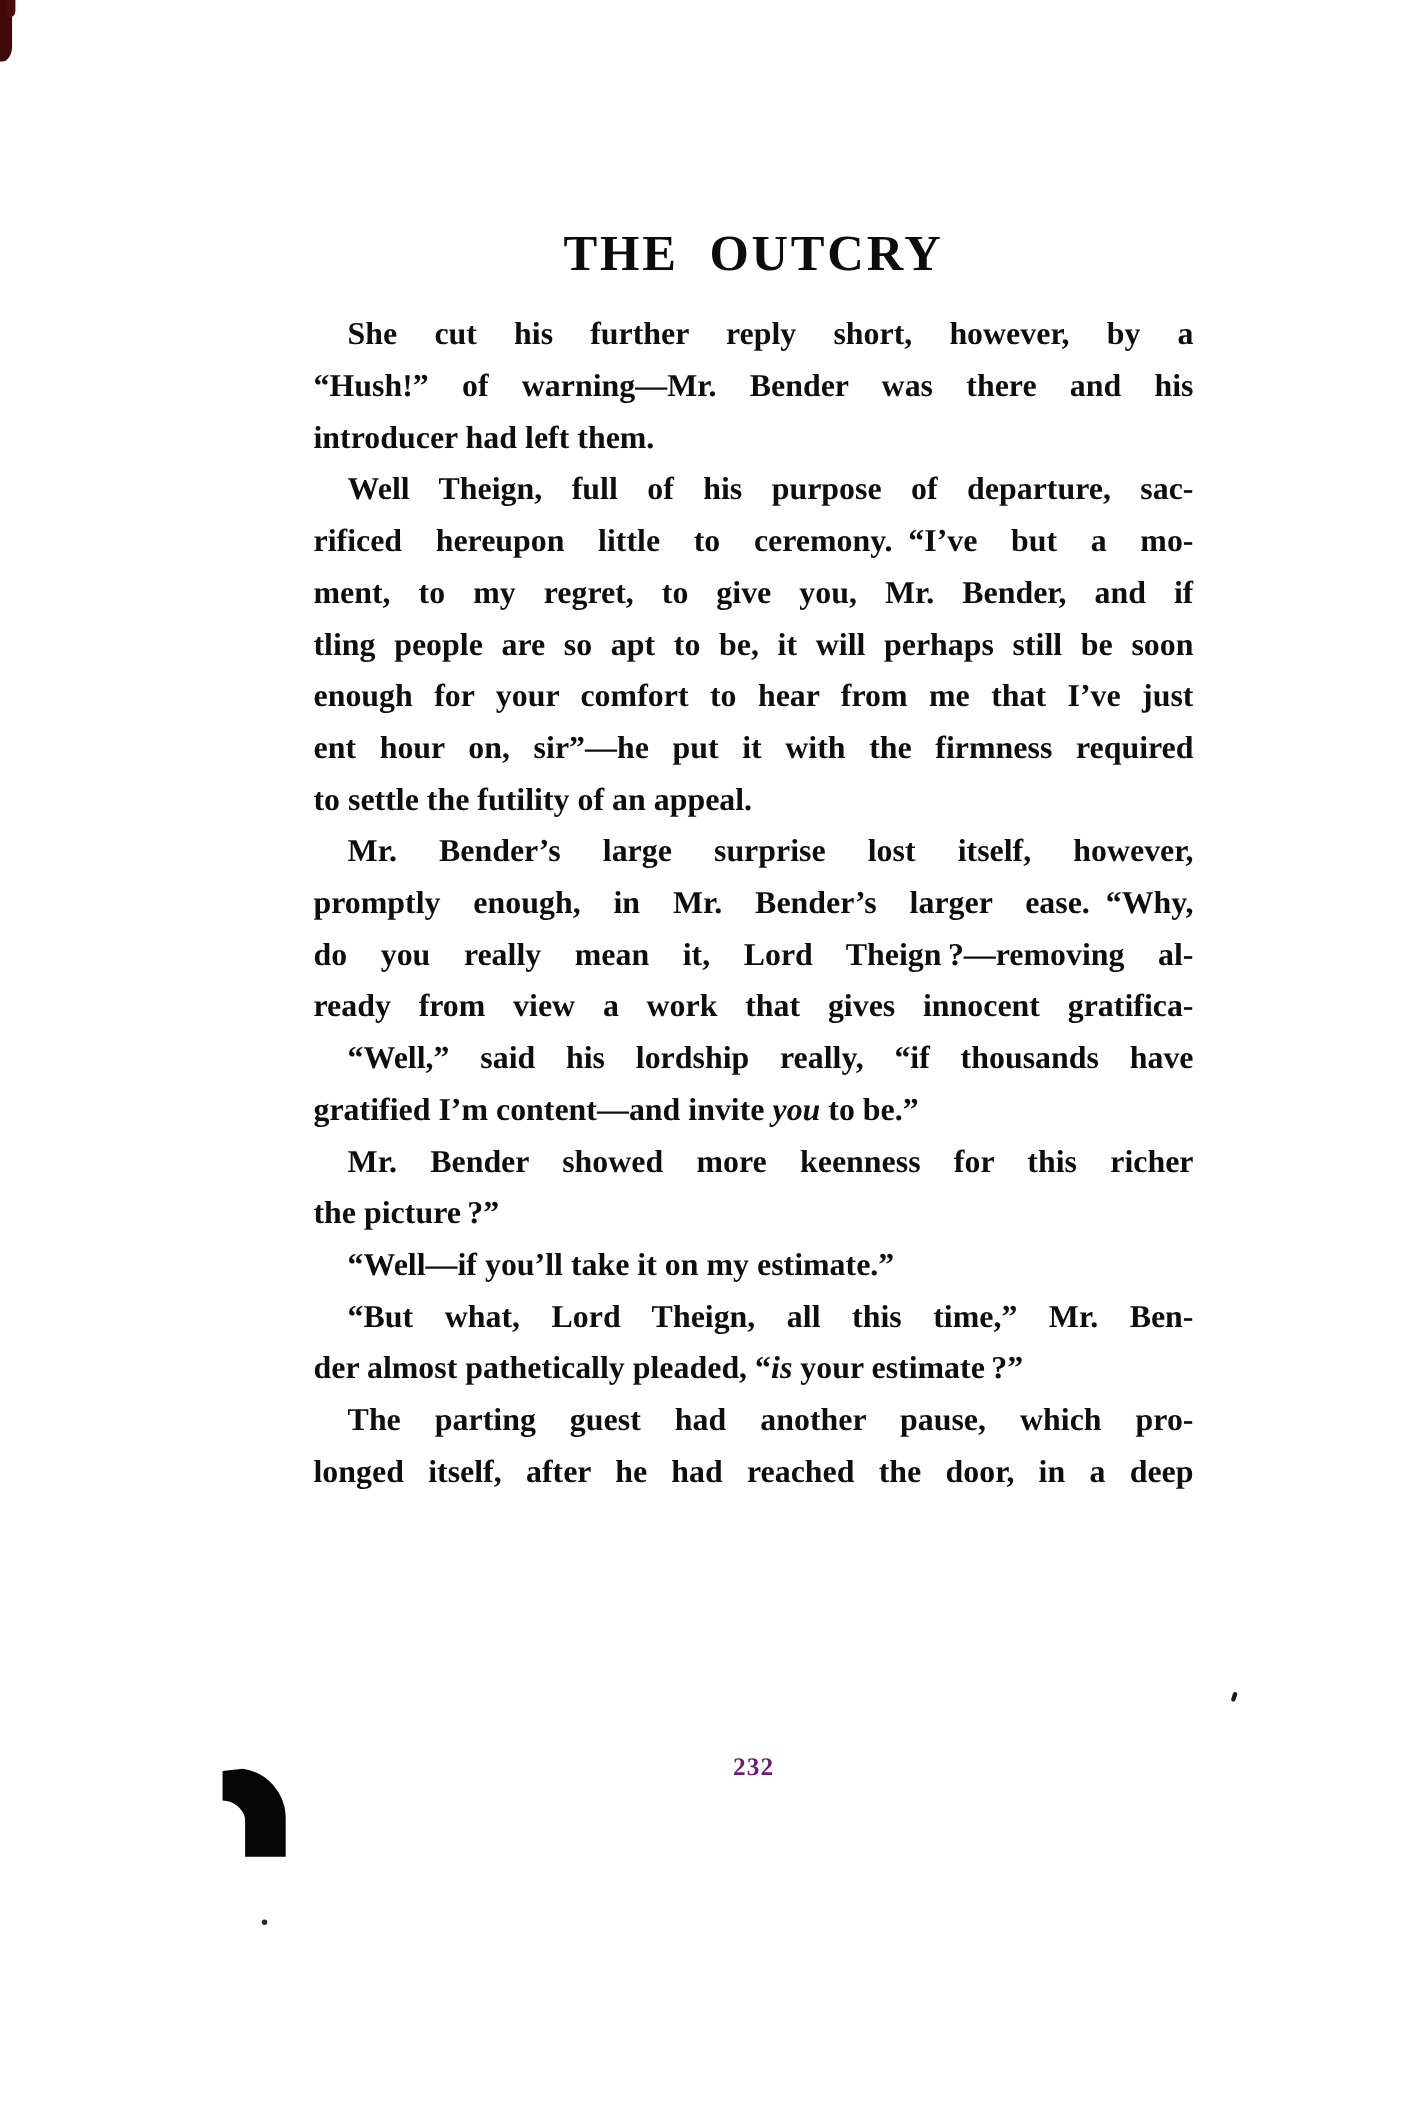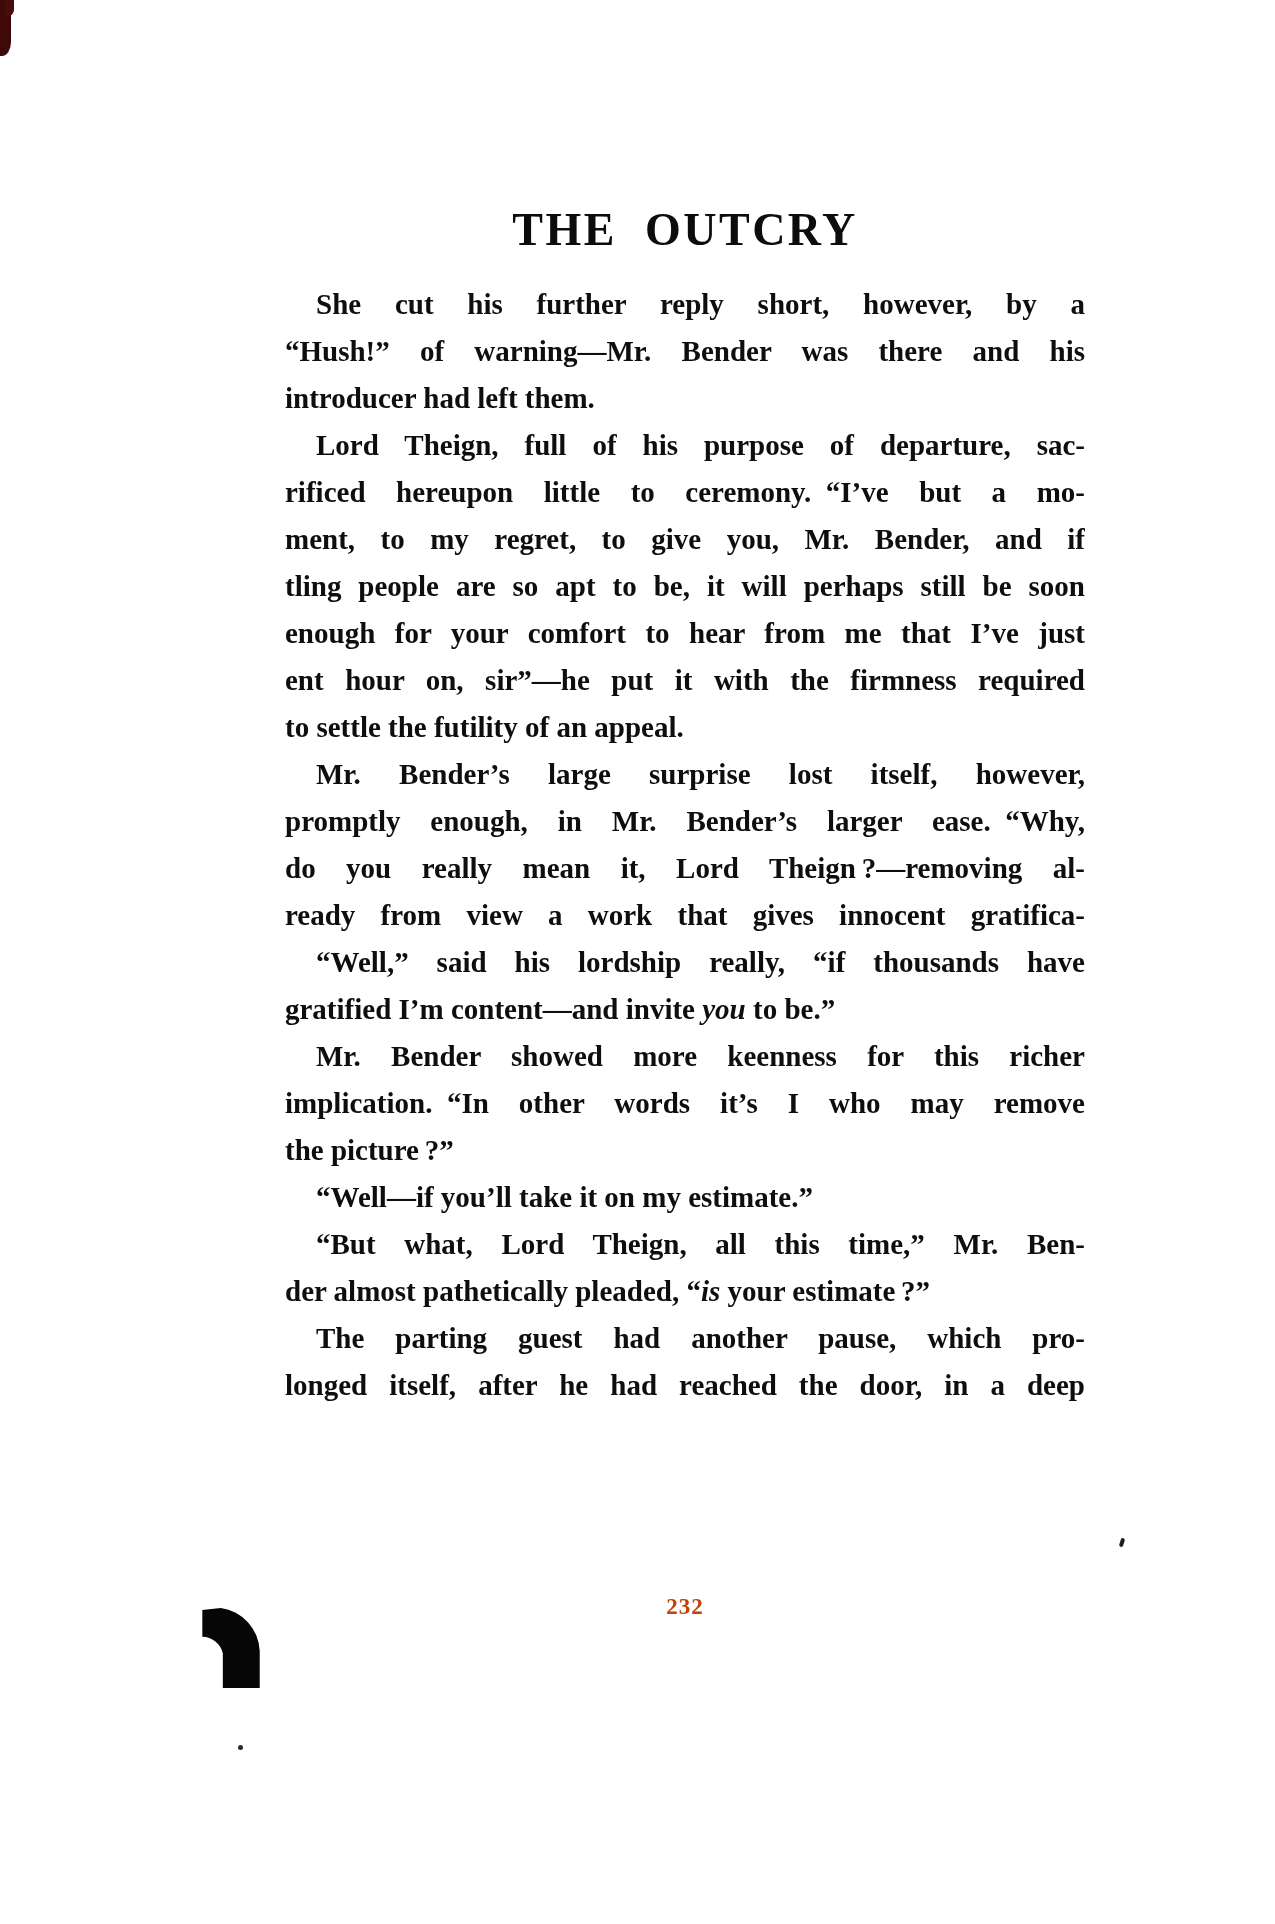--- a/index.html
+++ b/index.html
@@ -42,21 +42,21 @@
   .line.indent { text-indent: 31px; }
   .it { font-style: italic; }
 
   .page-number {
     position: absolute;
     left: 285px; top: 1594px; width: 800px;
     text-align: center;
     font-size: 23px;
     font-weight: bold;
     letter-spacing: 1px;
-    color: #c2410c;
+    color: #701a75;
   }
 
   .ink-blot {
     position: absolute;
     left: 199px; top: 1607px;
     width: 62px; height: 82px;
   }
 
   .scan-streak-a {
     position: absolute;
@@ -95,35 +95,34 @@
 
   <div class="scan-streak-a"></div>
   <div class="scan-streak-b"></div>
 
   <div class="running-head">THE OUTCRY</div>
 
   <div class="text-column">
       <div class="line indent"><span>She cut his further reply short, however, by a</span></div>
       <div class="line"><span>“Hush!” of warning—Mr. Bender was there and his</span></div>
       <div class="line last"><span>introducer had left them.</span></div>
-      <div class="line indent"><span>Lord Theign, full of his purpose of departure, sac-</span></div>
+      <div class="line indent"><span>Well Theign, full of his purpose of departure, sac-</span></div>
       <div class="line"><span>rificed hereupon little to ceremony. “I’ve but a mo-</span></div>
       <div class="line"><span>ment, to my regret, to give you, Mr. Bender, and if</span></div>
       <div class="line"><span>tling people are so apt to be, it will perhaps still be soon</span></div>
       <div class="line"><span>enough for your comfort to hear from me that I’ve just</span></div>
       <div class="line"><span>ent hour on, sir”—he put it with the firmness required</span></div>
       <div class="line last"><span>to settle the futility of an appeal.</span></div>
       <div class="line indent"><span>Mr. Bender’s large surprise lost itself, however,</span></div>
       <div class="line"><span>promptly enough, in Mr. Bender’s larger ease. “Why,</span></div>
       <div class="line"><span>do you really mean it, Lord Theign ?—removing al-</span></div>
       <div class="line"><span>ready from view a work that gives innocent gratifica-</span></div>
       <div class="line indent"><span>“Well,” said his lordship really, “if thousands have</span></div>
       <div class="line last"><span>gratified I’m content—and invite </span><span class="it">you</span><span> to be.”</span></div>
       <div class="line indent"><span>Mr. Bender showed more keenness for this richer</span></div>
-      <div class="line"><span>implication. “In other words it’s I who may remove</span></div>
       <div class="line last"><span>the picture ?”</span></div>
       <div class="line indent last"><span>“Well—if you’ll take it on my estimate.”</span></div>
       <div class="line indent"><span>“But what, Lord Theign, all this time,” Mr. Ben-</span></div>
       <div class="line last"><span>der almost pathetically pleaded, “</span><span class="it">is</span><span> your estimate ?”</span></div>
       <div class="line indent"><span>The parting guest had another pause, which pro-</span></div>
       <div class="line"><span>longed itself, after he had reached the door, in a deep</span></div>
     </div>
 
   <div class="page-number">232</div>
 

